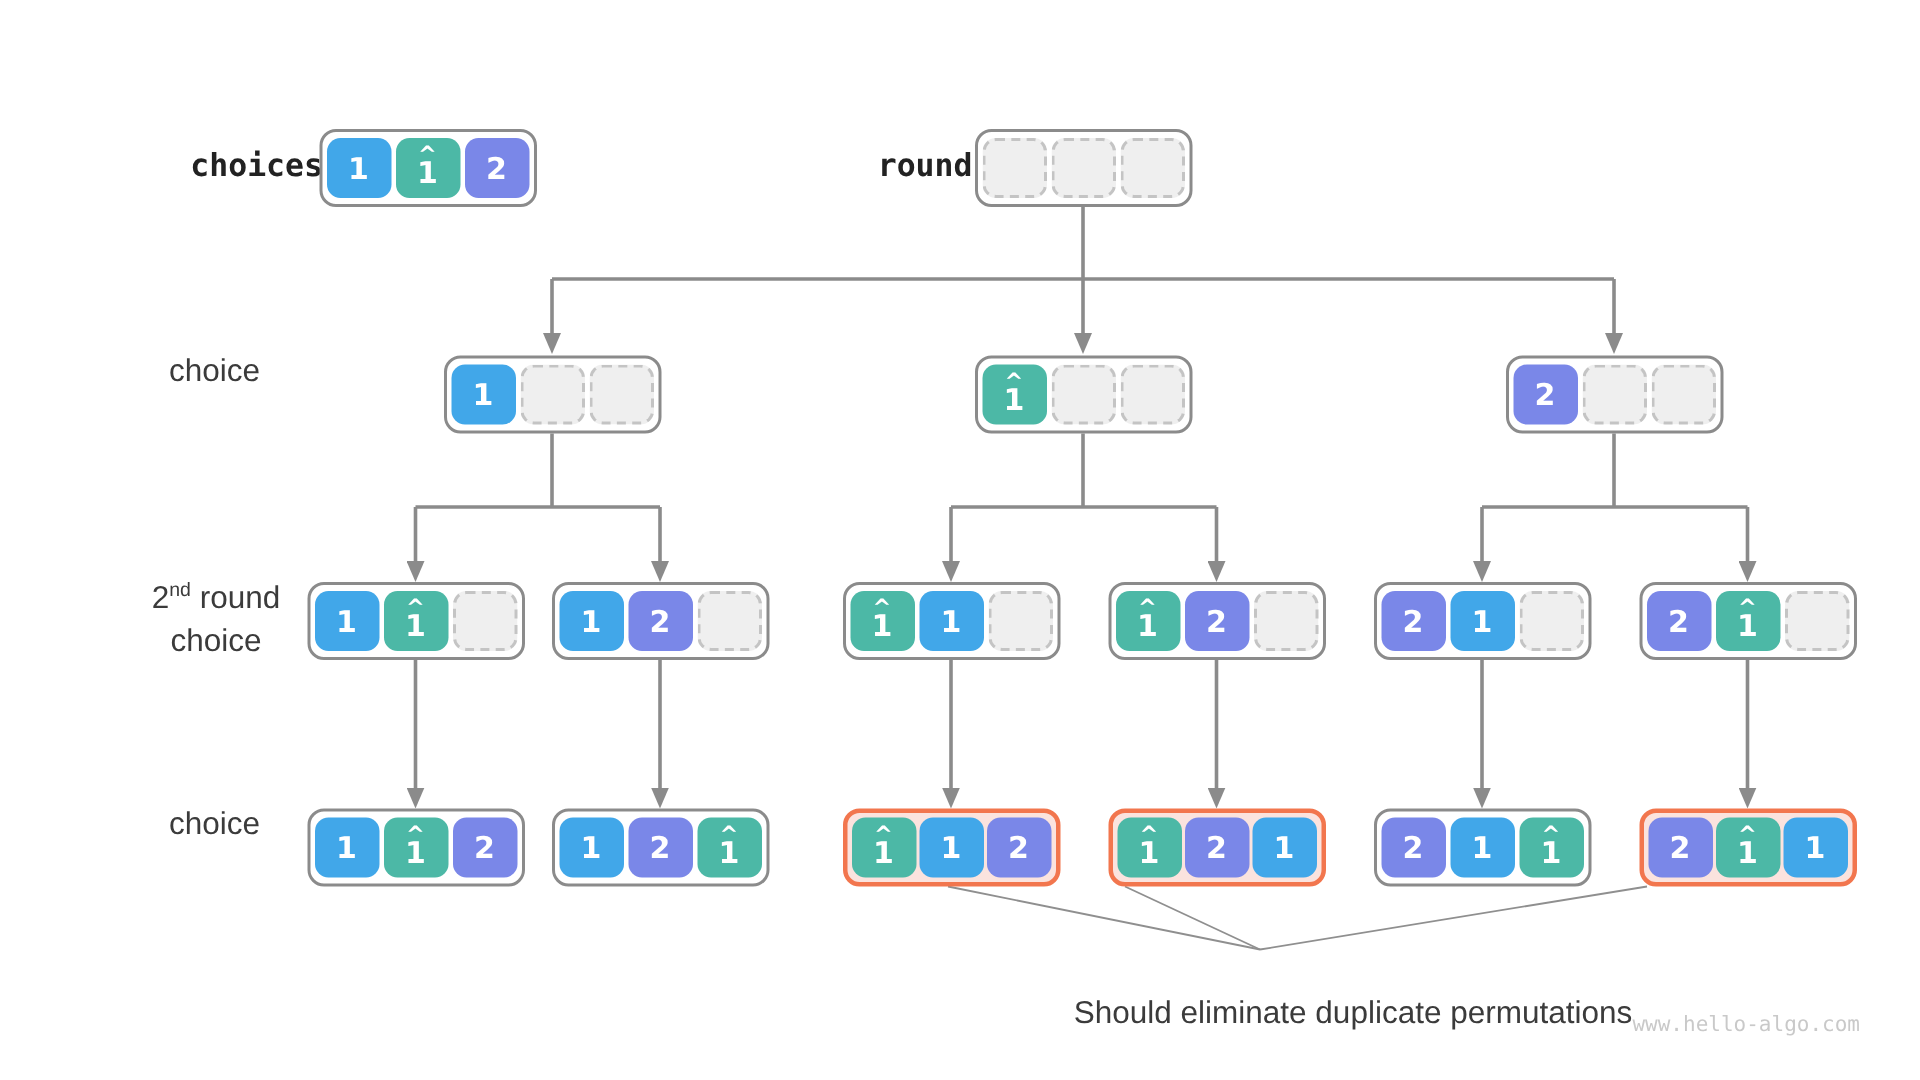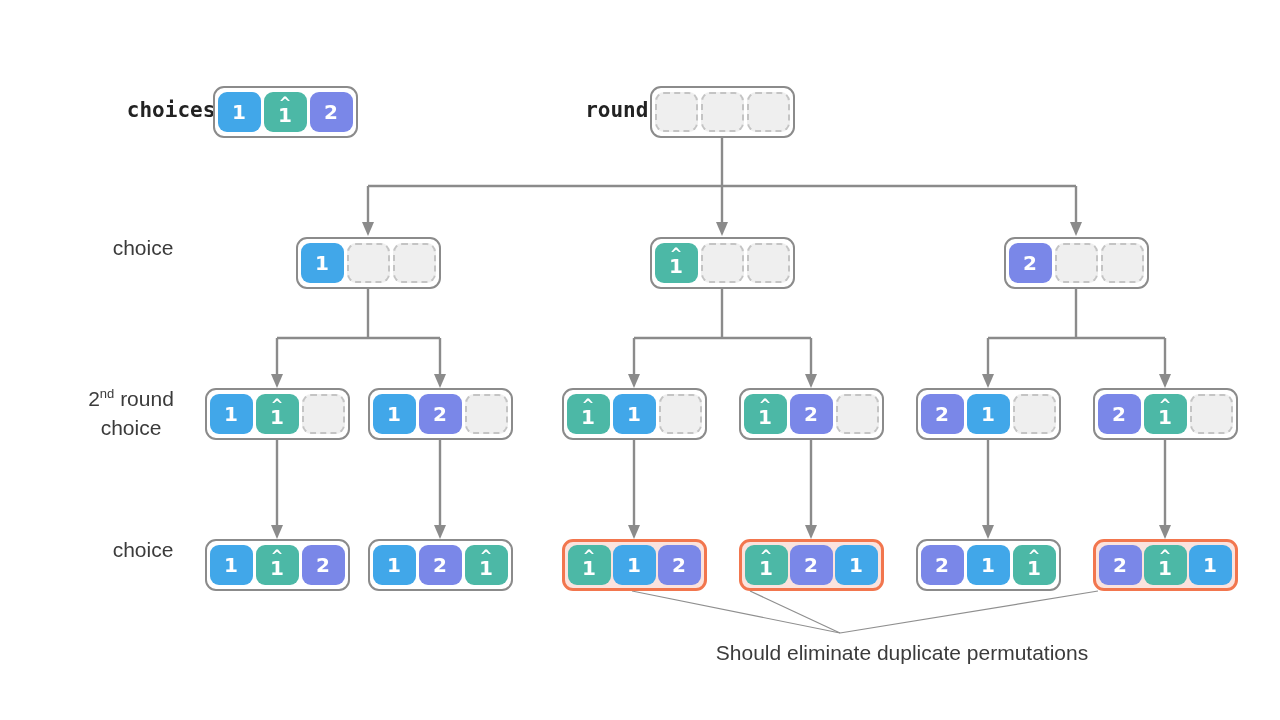--- a/index.html
+++ b/index.html
@@ -83,29 +83,30 @@
   <div class="codelabel" style="left:0;top:98;width:205px;top:98px;">
     <span>choices</span><span class="eq">=</span>
   </div>
   <div class="codelabel" style="left:440px;top:98px;width:198px;">
     <span>round</span><span class="eq">=</span>
   </div>
 
   <div class="rowlabel" style="left:38px;top:233px;">
     <div>choice</div>
   </div>
-  <div class="rowlabel" style="left:26px;top:384px;">
+  <div class="rowlabel" style="left:39px;top:384px;">
     <div><span>2</span><sup>nd</sup><span> round</span></div>
     <div>choice</div>
   </div>
   <div class="rowlabel" style="left:38px;top:535px;">
     <div>choice</div>
   </div>
 
-  <div class="caption" style="left:652px;top:641px;width:500px;text-align:center;">Should eliminate duplicate permutations</div>
+  <div class="caption" style="left:652px;top:664px;width:500px;text-align:center;">Should eliminate duplicate permutations</div>
+  <div class="watermark" style="left:1000px;top:675px;width:240px;">www.hello-algo.com</div>
 
 <div class="node" style="left: 212.5px; top: 86px;">
       <div class="cell" style="background: rgb(65, 167, 233);">
         <span class="digit">1</span>
       </div>
       <div class="cell" style="background: rgb(76, 184, 166);">
         <span class="hat">^</span>
         <span class="digit">1</span>
       </div>
       <div class="cell" style="background: rgb(122, 135, 232);">

